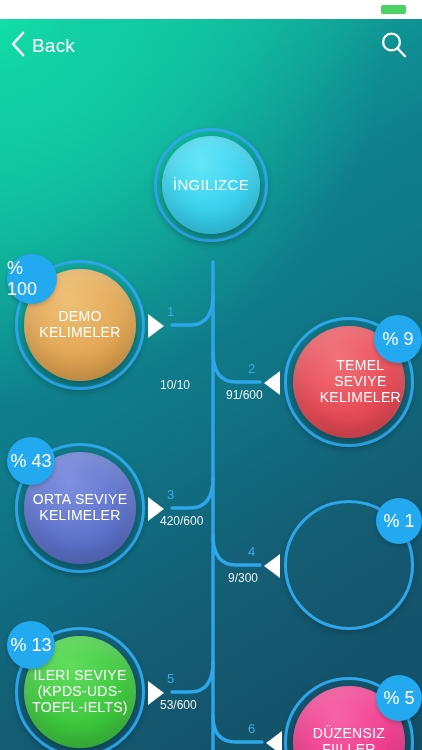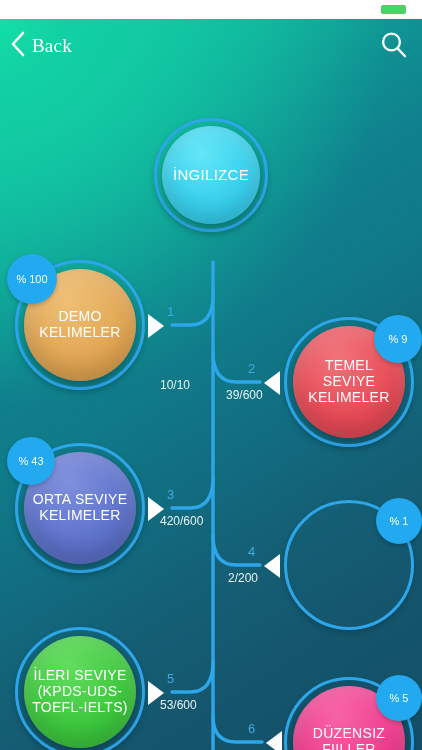--- a/index.html
+++ b/index.html
@@ -33,21 +33,21 @@
         #0f7f8c 38%,
         #107a88 47%,
         #116d80 58%,
         #145f75 70%,
         #14566d 82%,
         #134f66 100%);
   }
 
   
   .navbar{
-    position:absolute; left:0; top:0; width:422px; height:62px; z-index:30;font-family:Liberation Serif, serif;
+    position:absolute; left:0; top:0; width:422px; height:62px; z-index:30;
   }
   .backbtn{
     position:absolute; left:10px; top:12px;
     display:flex; align-items:center; gap:6px;
     color:#fff; cursor:pointer;
   }
   .chev{ display:block; }
   .backlabel{ font-size:19px; color:#ffffff; letter-spacing:.2px; }
   .searchbtn{ position:absolute; right:12px; top:10px; cursor:pointer; }
 
@@ -67,21 +67,21 @@
     display:flex; align-items:center; justify-content:center;
     text-align:center; color:#fff;
     box-shadow:0 4px 8px rgba(0,0,0,.28), inset 0 -10px 22px rgba(0,0,0,.16), inset 0 8px 18px rgba(255,255,255,.18);
     line-height:1.12; letter-spacing:.3px;
     padding:4px;
   }
   .badge{
     position:absolute; border-radius:50%;
     background:#23a9ef;
     display:flex; align-items:center; justify-content:center;
-    color:#fff; font-size:11px; z-index:9;
+    color:#fff; font-size:18px; z-index:9;
     box-shadow:0 2px 4px rgba(0,0,0,.2);
   }
   .badge.front{ z-index:14; }
 
   
   .root-ring{ width:114px; height:114px; left:0; top:0; }
   .root-disc{
     width:98px; height:98px; left:8px; top:8px;
     font-size:15px;
     background:radial-gradient(circle at 40% 28%, #63e6f7 0%, #3fd5f0 45%, #27c3e6 100%);
@@ -142,27 +142,27 @@
       <path d="M213,643 Q213,673 190,673 L172,673"></path>
 
       <path d="M213,697 Q213,723 236,723 L262,723"></path>
     </g>
   </svg>
 
   <div class="lbl-num" style="left:167px; top:285px;">1</div>
   <div class="lbl-frac" style="left:160px; top:312px;margin-top:47px;">10/10</div>
 
   <div class="lbl-num" style="left:248px; top:342px;">2</div>
-  <div class="lbl-frac" style="left:226px; top:369px;">39/600</div>
+  <div class="lbl-frac" style="left:226px; top:369px;">91/600</div>
 
   <div class="lbl-num" style="left:167px; top:468px;">3</div>
   <div class="lbl-frac" style="left:160px; top:495px;">420/600</div>
 
   <div class="lbl-num" style="left:248px; top:525px;">4</div>
-  <div class="lbl-frac" style="left:228px; top:552px;">2/200</div>
+  <div class="lbl-frac" style="left:228px; top:552px;">9/300</div>
 
   <div class="lbl-num" style="left:167px; top:652px;">5</div>
   <div class="lbl-frac" style="left:160px; top:679px;">53/600</div>
 
   <div class="lbl-num" style="left:248px; top:702px;">6</div>
   <div class="lbl-frac" style="left:228px; top:729px;">6/132</div>
 
   <svg class="arrow" style="left:146px; top:294px;" width="20" height="26" viewBox="0 0 20 26">
       <polygon points="2,1 18,13 2,25" fill="#ffffff"></polygon>
     </svg>
@@ -175,55 +175,56 @@
   <svg class="arrow" style="left:262px; top:534px;" width="20" height="26" viewBox="0 0 20 26">
       <polygon points="18,1 2,13 18,25" fill="#ffffff"></polygon>
     </svg>
   <svg class="arrow" style="left:146px; top:661px;" width="20" height="26" viewBox="0 0 20 26">
       <polygon points="2,1 18,13 2,25" fill="#ffffff"></polygon>
     </svg>
   <svg class="arrow" style="left:264px; top:711px;" width="20" height="26" viewBox="0 0 20 26">
       <polygon points="18,1 2,13 18,25" fill="#ffffff"></polygon>
     </svg>
 
-  <div class="node" style="left:154px; top:99px; width:114px; height:114px;">
+  <div class="node" style="left:154px; top:109px; width:114px; height:114px;">
     <div class="ring root-ring"></div>
     <div class="disc root-disc">İNGILIZCE</div>
   </div>
 
   <div class="node" style="left:15px; top:241px; width:130px; height:130px;">
     <div class="badge" style="left:-8px; top:-6px; width:50px; height:50px;">% 100</div>
     <div class="ring cat-ring"></div>
     <div class="disc cat-disc" style="background:radial-gradient(circle at 40% 26%, #eec077 0%, #e3a856 55%, #d4943f 100%);">
       <span>DEMO<br>KELIMELER</span>
     </div>
   </div>
 
   <div class="node" style="left:284px; top:298px; width:130px; height:130px;">
     <div class="ring cat-ring"></div>
     <div class="badge front" style="left:90px; top:-2px; width:48px; height:48px;">% 9</div>
-    <div class="disc cat-disc" style="background:radial-gradient(circle at 40% 26%, #f1737b 0%, #e84d58 55%, #d73c48 100%);">
+    <div class="disc cat-disc" style="background:radial-gradient(circle at 40% 26%, #f1737b 0%, #e84d58 55%, #d73c48 100%);justify-content:flex-end;">
       <span>TEMEL<br>SEVIYE<br>KELIMELER</span>
     </div>
   </div>
 
   <div class="node" style="left:15px; top:424px; width:130px; height:130px;">
     <div class="badge" style="left:-8px; top:-6px; width:48px; height:48px;">% 43</div>
     <div class="ring cat-ring"></div>
     <div class="disc cat-disc" style="background:radial-gradient(circle at 40% 26%, #8090de 0%, #5f74cc 55%, #4f62bb 100%);">
       <span>ORTA SEVIYE<br>KELIMELER</span>
     </div>
   </div>
 
   <div class="node" style="left:284px; top:481px; width:130px; height:130px;">
     <div class="ring cat-ring"></div>
     <div class="badge front" style="left:92px; top:-2px; width:46px; height:46px;">% 1</div>
   </div>
 
   <div class="node" style="left:15px; top:608px; width:130px; height:130px;">
+    <div class="badge" style="left:-8px; top:-6px; width:48px; height:48px;">% 13</div>
     <div class="ring cat-ring"></div>
     <div class="disc cat-disc" style="background:radial-gradient(circle at 40% 26%, #63dd5f 0%, #3fc93f 55%, #32b833 100%);">
       <span>İLERI SEVIYE<br>(KPDS-UDS-<br>TOEFL-IELTS)</span>
     </div>
   </div>
 
   <div class="node" style="left:284px; top:658px; width:130px; height:130px;">
     <div class="ring cat-ring"></div>
     <div class="badge front" style="left:92px; top:-2px; width:46px; height:46px;">% 5</div>
     <div class="disc cat-disc" style="background:radial-gradient(circle at 40% 26%, #f763a6 0%, #ef3d8e 55%, #e22d7e 100%);">

